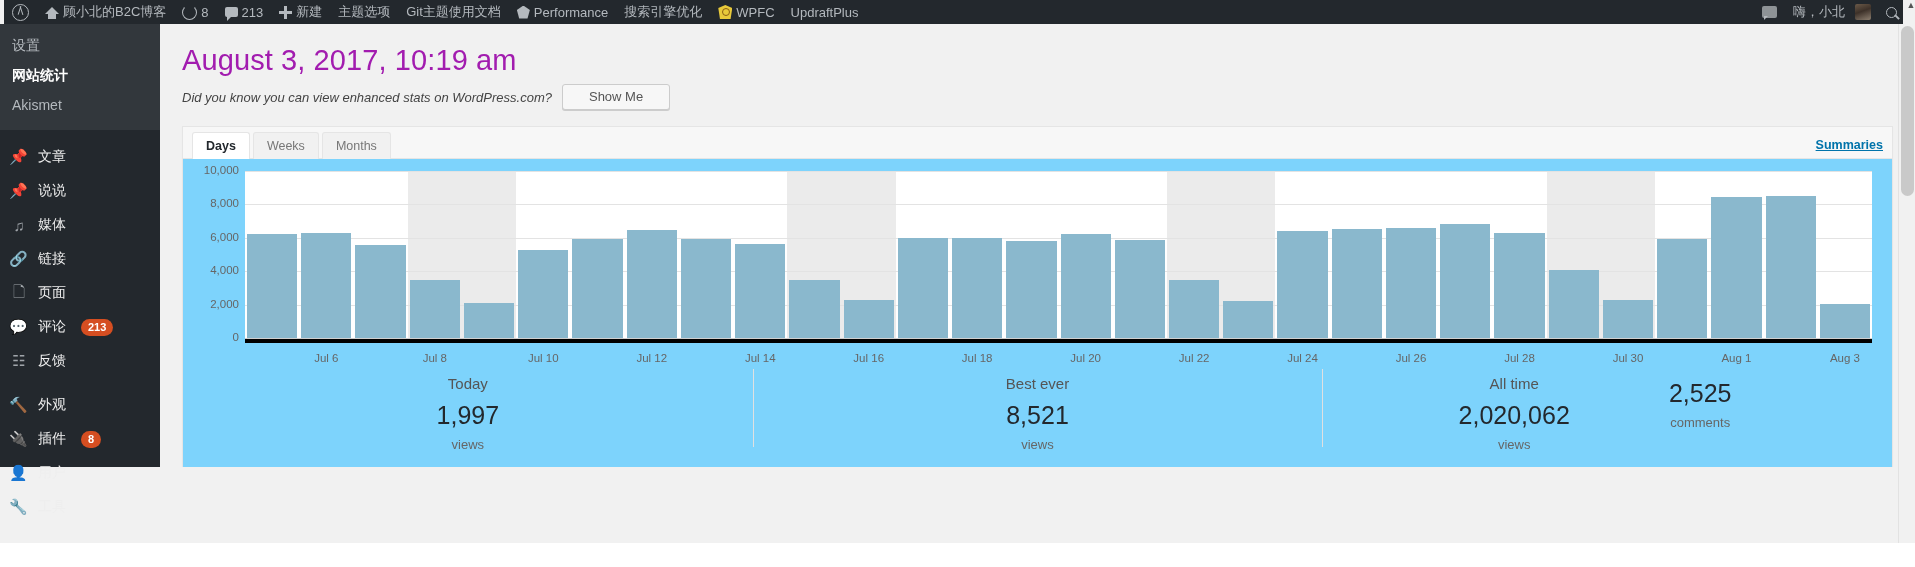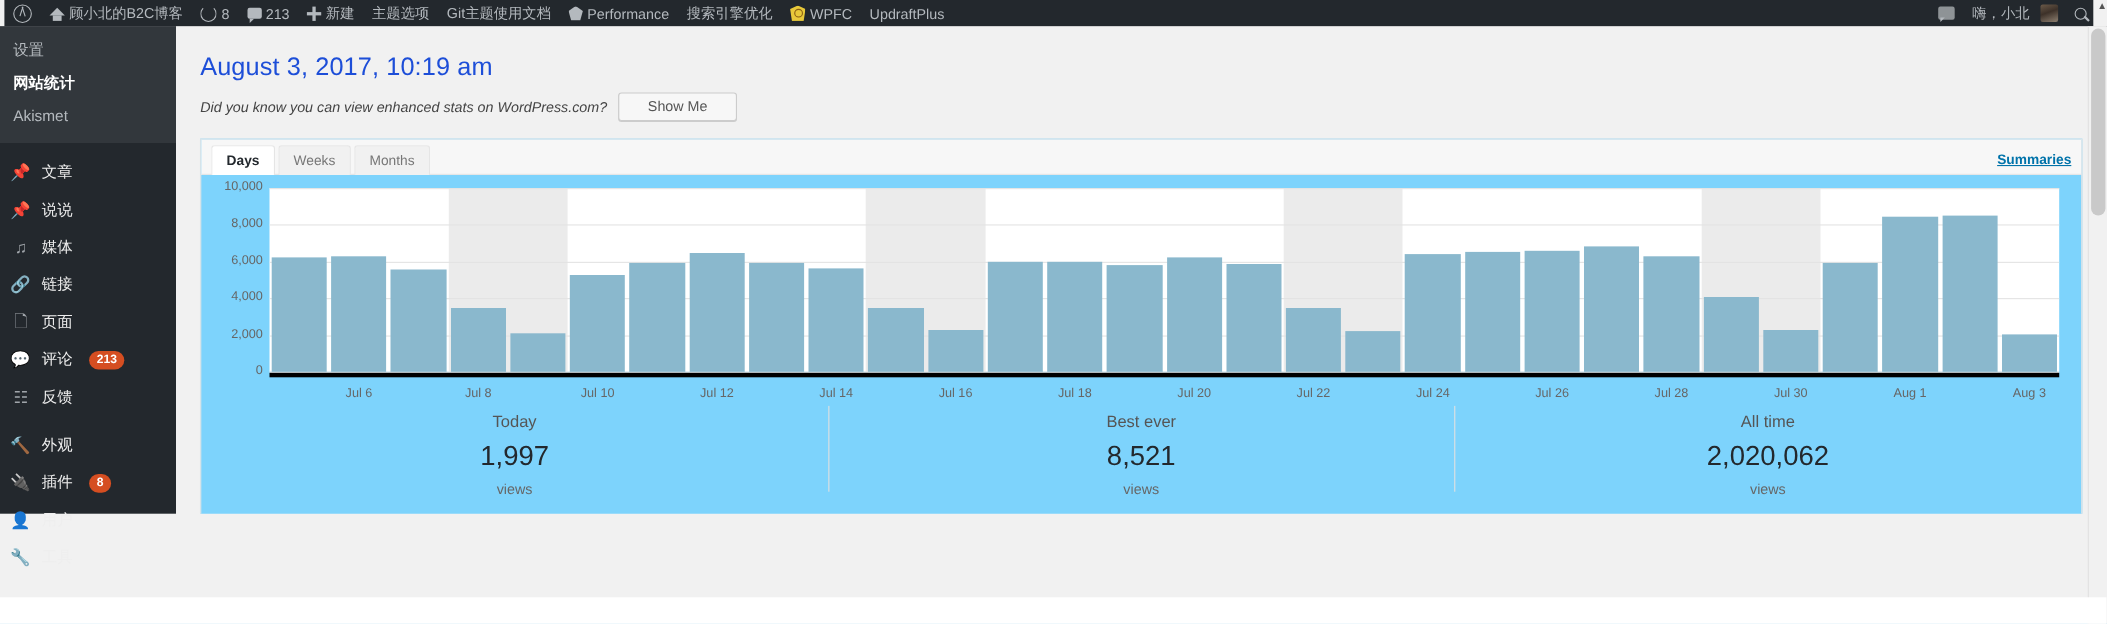--- a/index.html
+++ b/index.html
@@ -111,21 +111,21 @@
     background:#d54e21;color:#fff;border-radius:10px;font-size:11px;font-weight:600;
     padding:1px 7px;line-height:15px;margin-left:6px;
   }
 
   
   #content{
     position:absolute;left:160px;top:24px;width:1755px;height:443px;
     background:#f1f1f1;overflow:hidden;
   }
   #page-title{
-    margin:18px 0 0 22px;font-size:23px;font-weight:400;color:#1d4ed8;
+    margin:18px 0 0 22px;font-size:29px;font-weight:400;color:#a21caf;
     line-height:36px;letter-spacing:.1px;
   }
   .promo-row{
     display:flex;align-items:center;gap:10px;margin:6px 0 0 22px;height:26px;
   }
   .promo-text{font-size:13px;font-style:italic;color:#444;}
   .show-me-btn{
     background:#f7f7f7;border:1px solid #ccc;border-radius:3px;
     padding:3px 26px;font-size:13px;color:#555;cursor:pointer;line-height:18px;
     box-shadow:0 1px 0 #ccc;
@@ -544,20 +544,25 @@
             <div class="stat-value">8,521</div>
             <div class="stat-unit">views</div>
           </div>
         </div>
         <div class="statgroup">
           <div class="stat">
             <div class="stat-label">All time</div>
             <div class="stat-value">2,020,062</div>
             <div class="stat-unit">views</div>
           </div>
+          <div class="stat">
+            <div class="stat-label"></div>
+            <div class="stat-value">2,525</div>
+            <div class="stat-unit">comments</div>
+          </div>
         </div>
       </div>
   </div>
 </div>
 
 <div id="scrollbar">
   <div id="scrollthumb"></div>
 </div>
 <div id="bottombar"></div>
 

